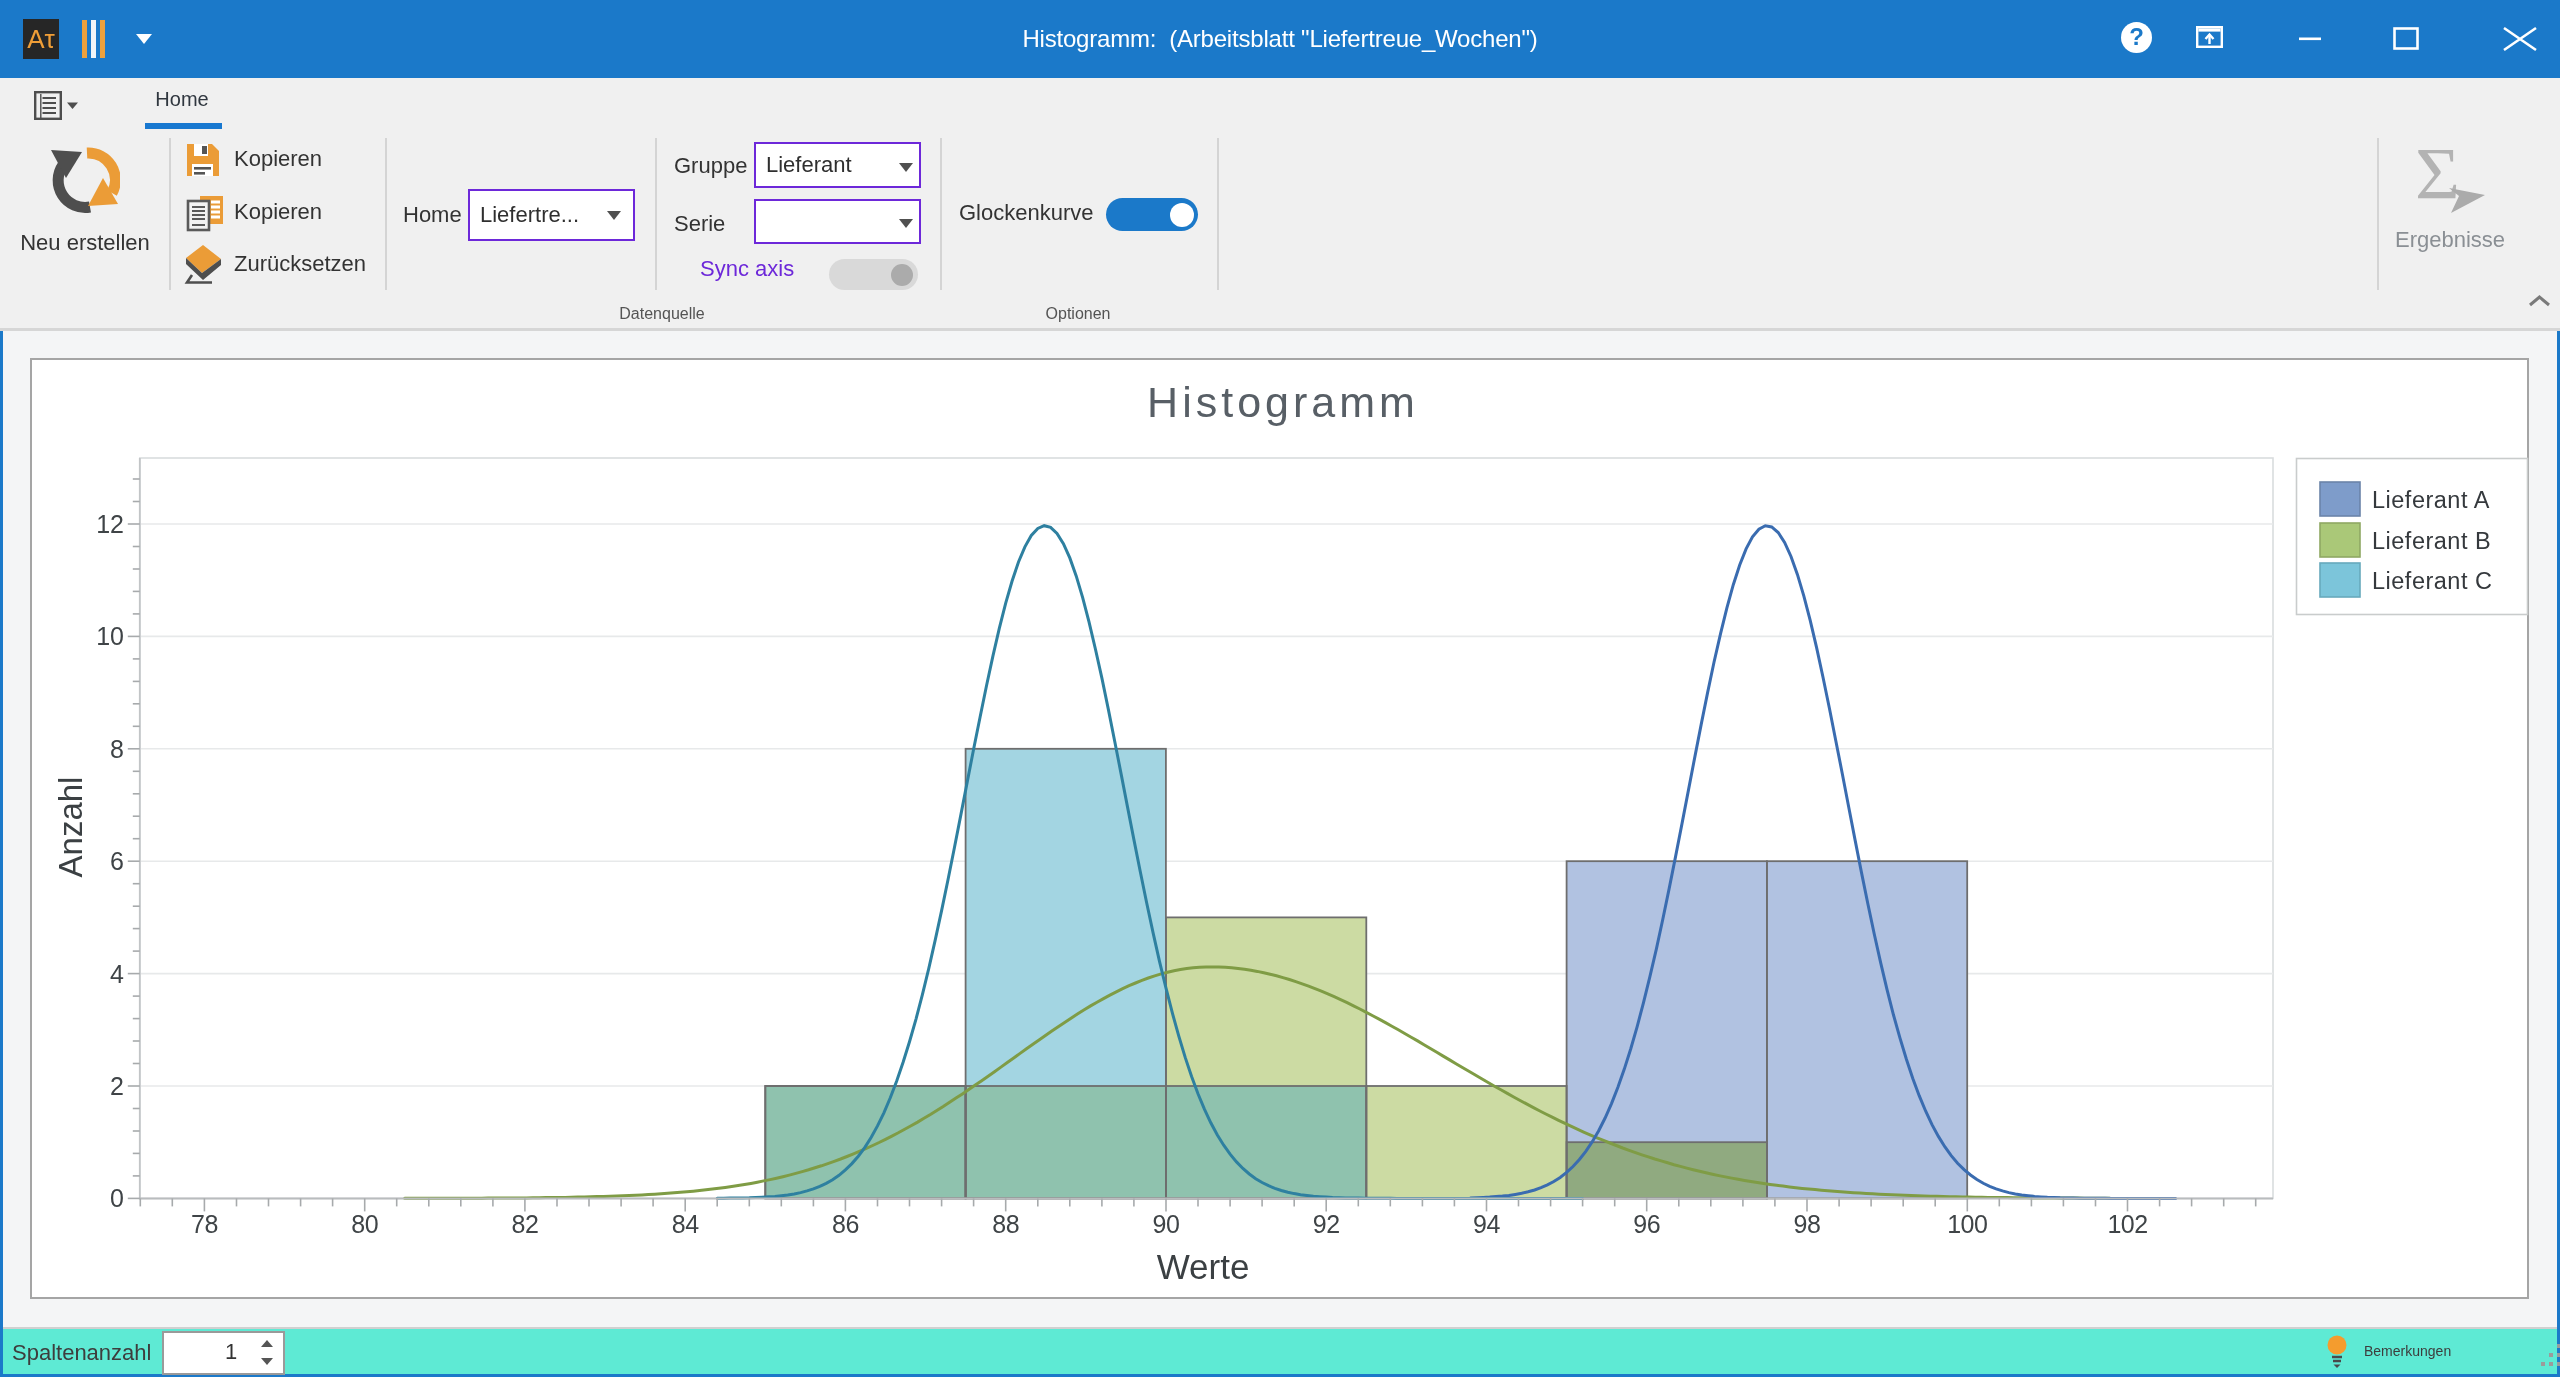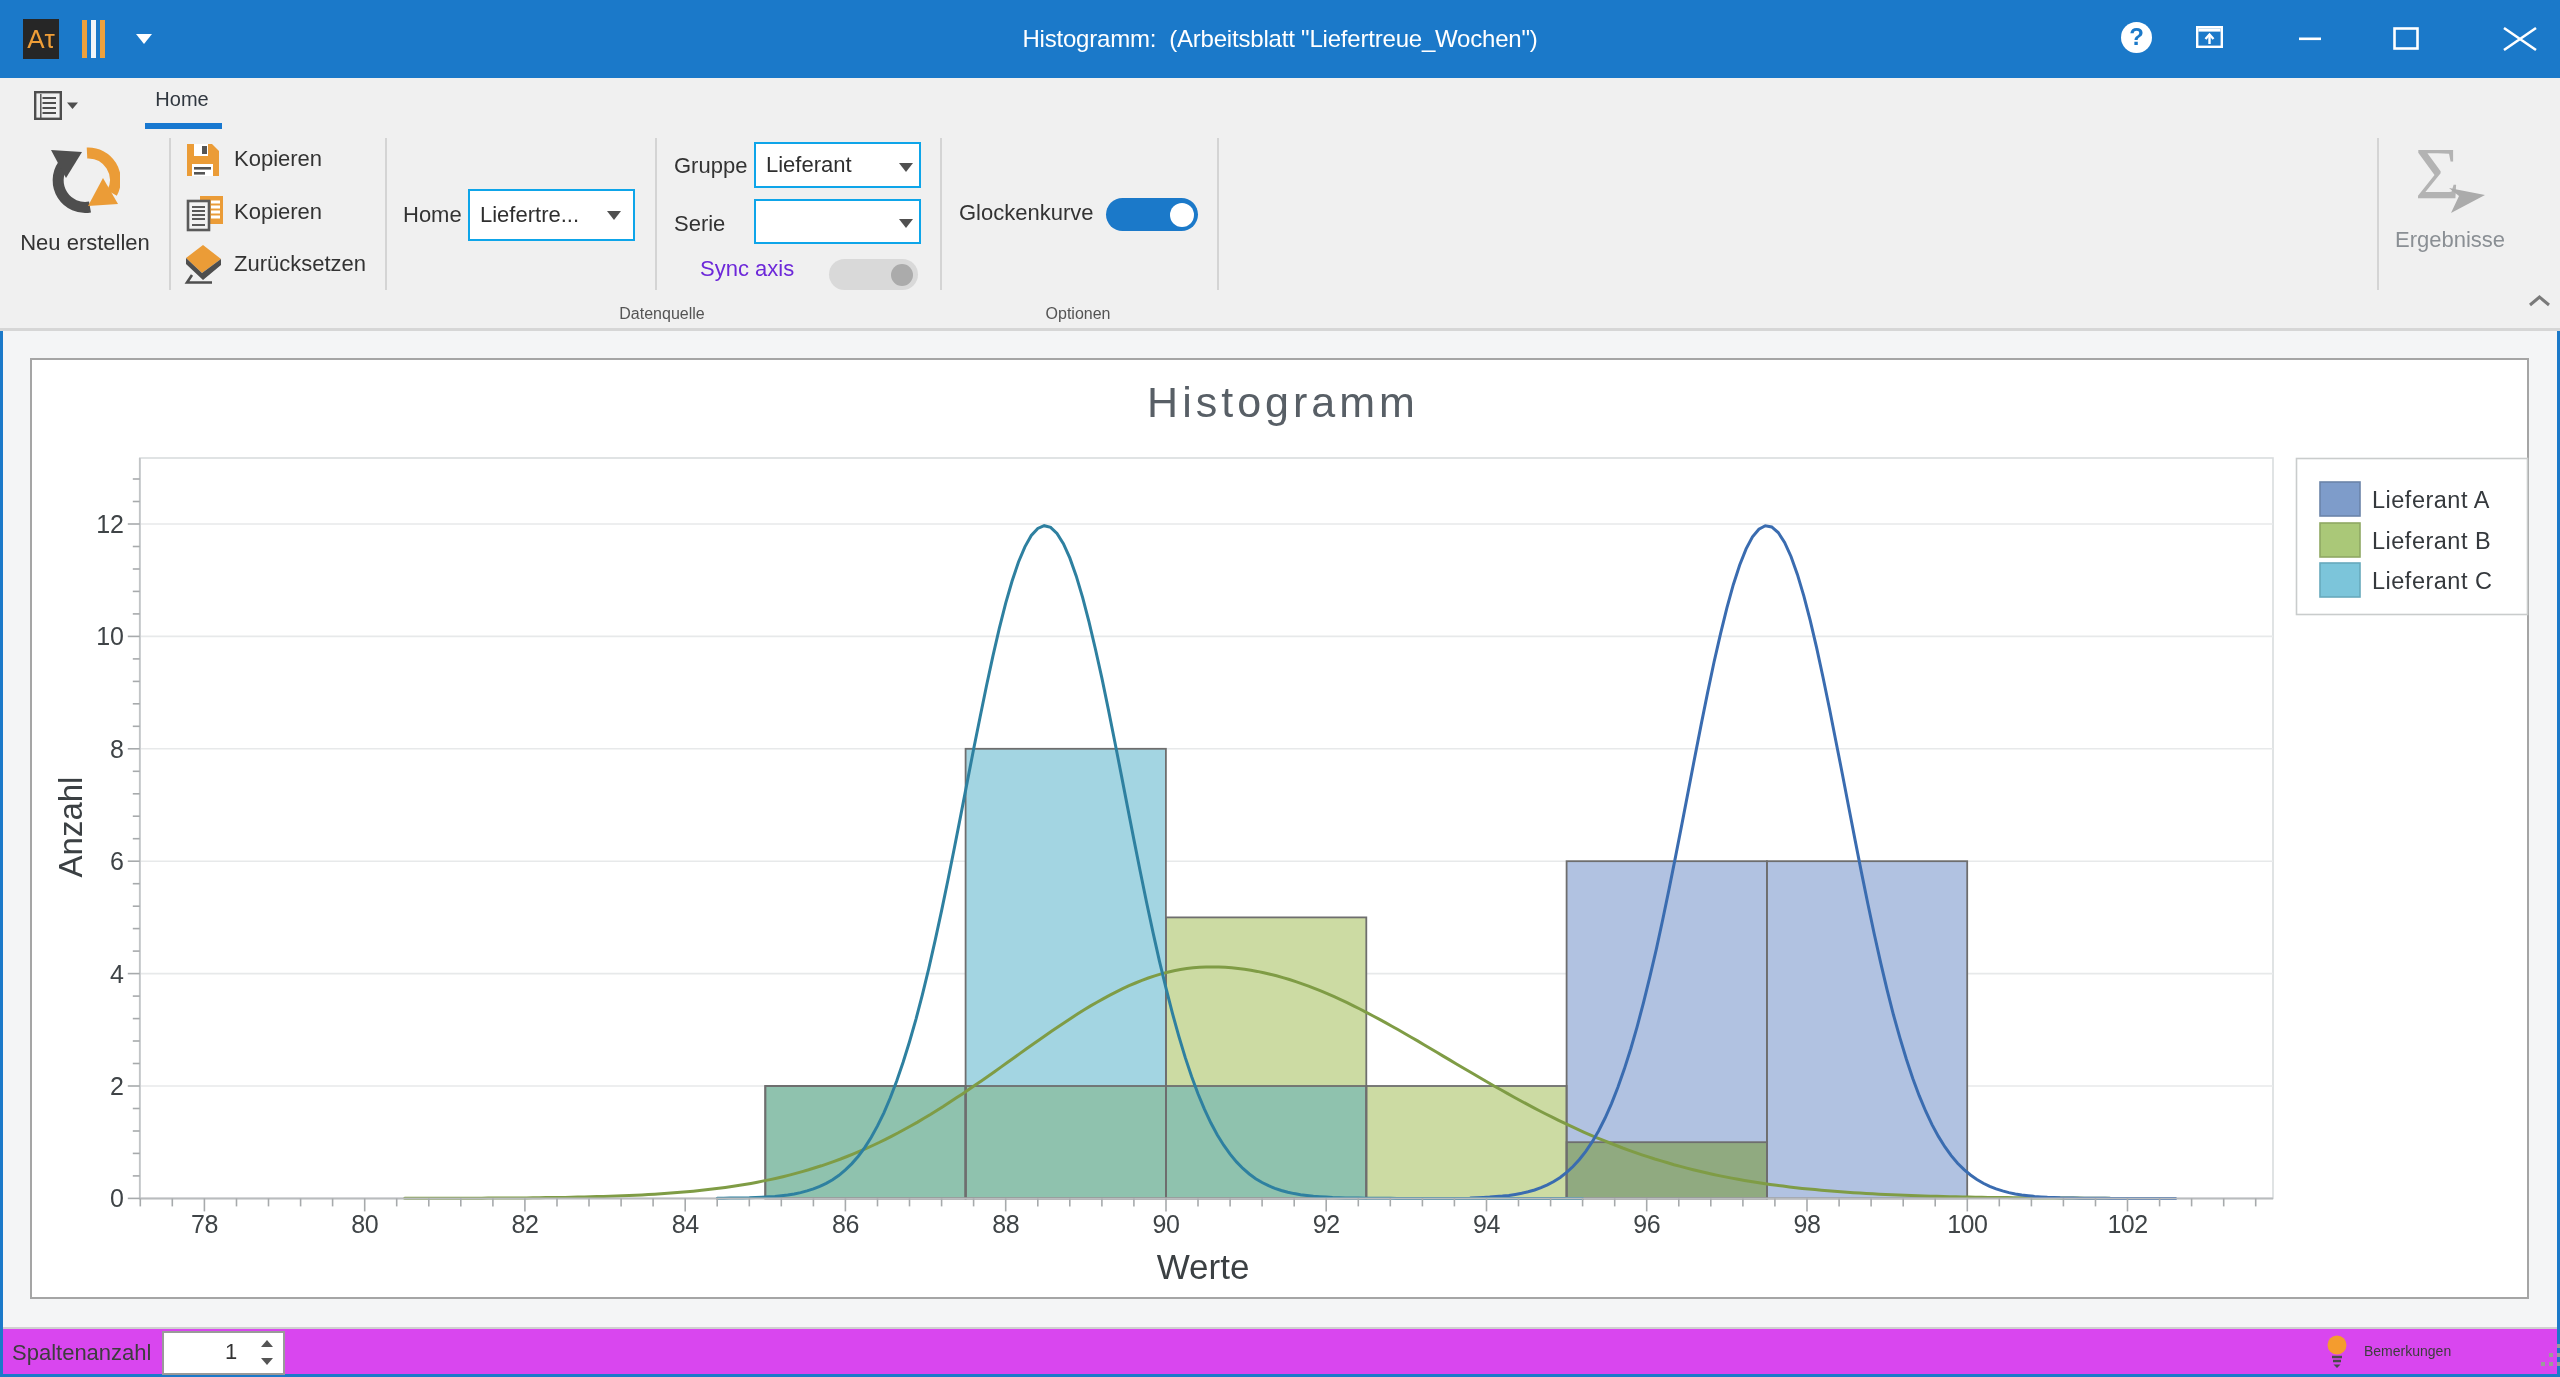--- a/index.html
+++ b/index.html
@@ -10,27 +10,27 @@
 #bbottom{position:absolute;left:0;bottom:0;width:2560px;height:3px;background:#1b79c9}
 #title{position:absolute;left:0;top:0;width:2560px;height:78px;line-height:78px;text-align:center;color:#fff;font-size:24px;letter-spacing:-0.2px}
 #logo{position:absolute;left:23px;top:19px;width:36px;height:40px;background:#262626;color:#f09e37;font-size:26px;font-weight:normal;text-align:center;line-height:40px}
 
 #ribbon{position:absolute;left:0;top:78px;width:2560px;height:253px;background:#f0f0f0;border-bottom:3px solid #d6d6d6}
 .rsep{position:absolute;top:60px;height:152px;width:2px;background:#d4d4d4}
 .rtext{position:absolute;font-size:22px;color:#333;white-space:nowrap}
 .glabel{position:absolute;top:227px;font-size:16px;color:#545454;white-space:nowrap;transform:translateX(-50%)}
 #hometab{position:absolute;left:143px;top:10px;width:78px;text-align:center;font-size:20px;color:#30373f}
 #homeline{position:absolute;left:145px;top:45px;width:77px;height:6px;background:#1878d0}
-.combo{position:absolute;background:#fff;border:2px solid #0ea5e9}
+.combo{position:absolute;background:#fff;border:2px solid #6d28d9}
 .combo .txt{position:absolute;left:10px;top:0;font-size:22px;color:#2f2f2f;line-height:44px}
 .caret{position:absolute;width:0;height:0;border-left:7px solid transparent;border-right:7px solid transparent;border-top:9px solid #505050}
 .toggle{position:absolute;border-radius:17px}
 .knob{position:absolute;border-radius:50%}
 
-#statusbar{position:absolute;left:3px;bottom:3px;width:2554px;height:47px;background:#d946ef;border-top:2px solid #d0d0d0}
+#statusbar{position:absolute;left:3px;bottom:3px;width:2554px;height:47px;background:#5eead4;border-top:2px solid #d0d0d0}
 #spin{position:absolute;left:159px;top:2px;width:123px;height:44px;background:#fff;border:2px solid #9a9a9a}
 #panel{position:absolute;left:30px;top:358px;width:2499px;height:941px;background:#fff;border:2.5px solid #a5a5a5}
 svg#chart{position:absolute;left:0;top:0;z-index:5;pointer-events:none}
 svg.icon{position:absolute}
 </style></head><body>
 <div id="panel"></div>
 <div id="titlebar"></div>
 <div id="bleft"></div>
 <div id="bright"></div>
 <div id="bbottom"></div>

